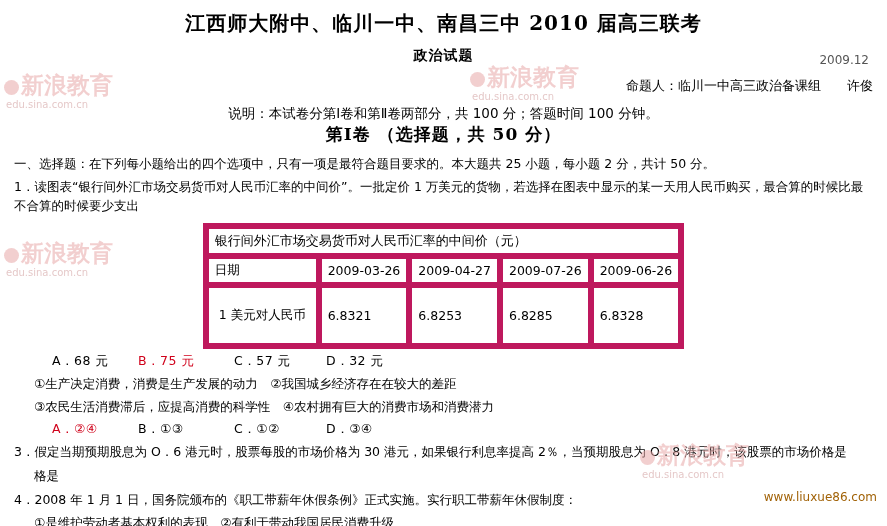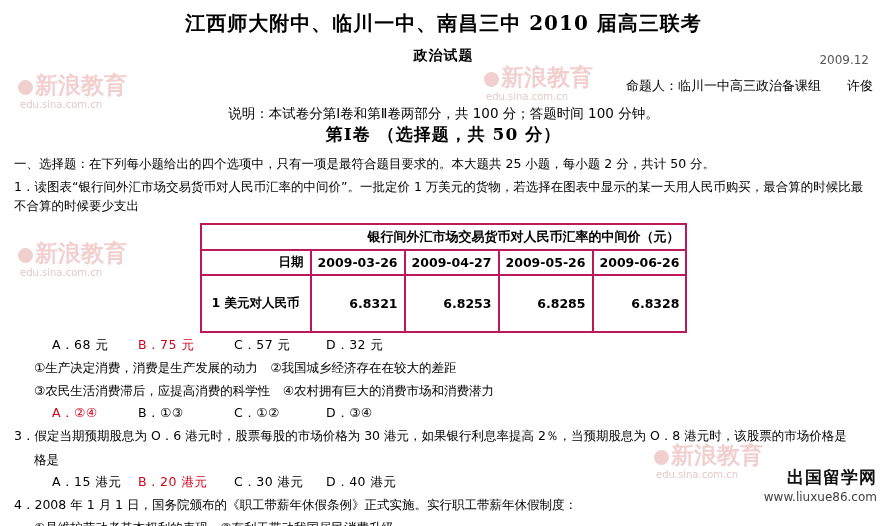--- a/index.html
+++ b/index.html
@@ -25,21 +25,20 @@
 
   
   .wm {
     position: absolute;
     pointer-events: none;
     user-select: none;
     color: #e8a9a9;
     opacity: 0.55;
     font-weight: bold;
     white-space: nowrap;
-    margin-left: 14px;
   }
   .wm .sina {
     font-size: 23px;
     letter-spacing: 0px;
   }
   .wm .sub {
     font-size: 10px;
     color: #cf9a9a;
     font-weight: normal;
     display: block;
@@ -146,24 +145,24 @@
   .tbl-wrap {
     margin: 7px 0 2px 0;
     display: flex;
     justify-content: center;
   }
   table.data {
     border-collapse: collapse;
     font-size: 12.5px;
   }
   table.data th, table.data td {
-    border: 2px solid #be185d;
+    border: 6px solid #be185d;
     padding: 3px 6px;
-    text-align: right;
-    font-weight: bold;
+    text-align: left;
+    font-weight: normal;
     white-space: nowrap;
   }
   table.data .cap {
     padding: 3px 6px;
     font-size: 13px;
   }
   table.data td.label { padding: 19px 10px; }
 
   
   .footer-site {
@@ -173,21 +172,21 @@
     text-align: right;
   }
   .footer-site .fs-title {
     font-size: 17px;
     font-weight: bold;
     color: #111;
     letter-spacing: 1px;
   }
   .footer-site .fs-url {
     font-size: 12px;
-    color: #404040;
+    color: #a16207;
     margin-top: 1px;
   }
 </style>
 </head>
 <body>
 
 <div class="page">
 
   <div class="wm wm1">
     <span class="wm-logo"></span><span class="sina">新浪教育</span>
@@ -230,21 +229,21 @@
   <div class="tbl-wrap">
     <table class="data">
       <tbody>
           <tr>
         <td class="cap" colspan="5">银行间外汇市场交易货币对人民币汇率的中间价（元）</td>
       </tr>
       <tr>
         <th>日期</th>
         <th>2009-03-26</th>
         <th>2009-04-27</th>
-        <th>2009-05-26</th>
+        <th>2009-07-26</th>
         <th>2009-06-26</th>
       </tr>
       <tr>
         <td class="label">1 美元对人民币</td>
         <td>6.8321</td>
         <td>6.8253</td>
         <td>6.8285</td>
         <td>6.8328</td>
       </tr>
     </tbody>
@@ -258,27 +257,23 @@
   <div class="q indent1">①生产决定消费，消费是生产发展的动力　②我国城乡经济存在在较大的差距</div>
   <div class="q indent1">③农民生活消费滞后，应提高消费的科学性　④农村拥有巨大的消费市场和消费潜力</div>
   <div class="opts">
     <span class="opt o-a red">A．②④</span><span class="opt o-b">B．①③</span><span class="opt o-c">C．①②</span><span class="opt">D．③④</span>
   </div>
 
   <div class="q">
     <span>3．</span><span>假定当期预期股息为 O．6 港元时，股票每股的市场价格为 30 港元，如果银行利息率提高 2％，当预期股息为 O．8 港元时，该股票的市场价格是</span>
   </div>
   <div class="q indent1">格是</div>
-  <div class="opts">
-    <span class="opt o-a">A．15 港元</span><span class="opt o-b red">B．20 港元</span><span class="opt o-c">C．30 港元</span><span class="opt">D．40 港元</span>
-  </div>
 
   <div class="q">
     <span>4．</span><span>2008 年 1 月 1 日，国务院颁布的《职工带薪年休假条例》正式实施。实行职工带薪年休假制度：</span>
   </div>
   <div class="q indent1">①是维护劳动者基本权利的表现　②有利于带动我国居民消费升级</div>
 
   <div class="footer-site">
-    <div class="fs-title">出国留学网</div>
     <div class="fs-url">www.liuxue86.com</div>
   </div>
 
 </div>
 
 </body></html>

